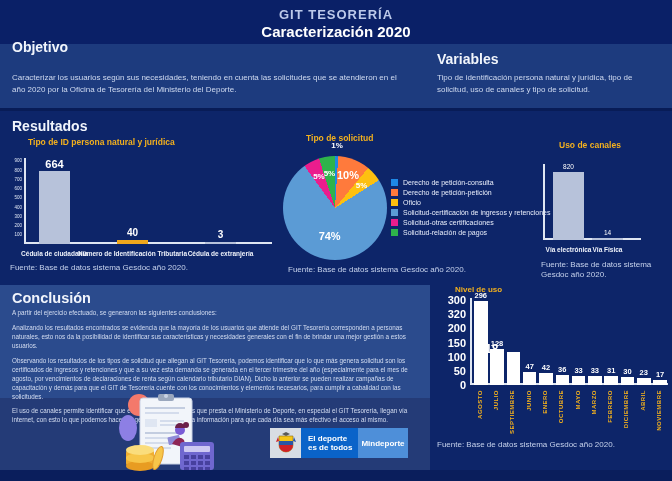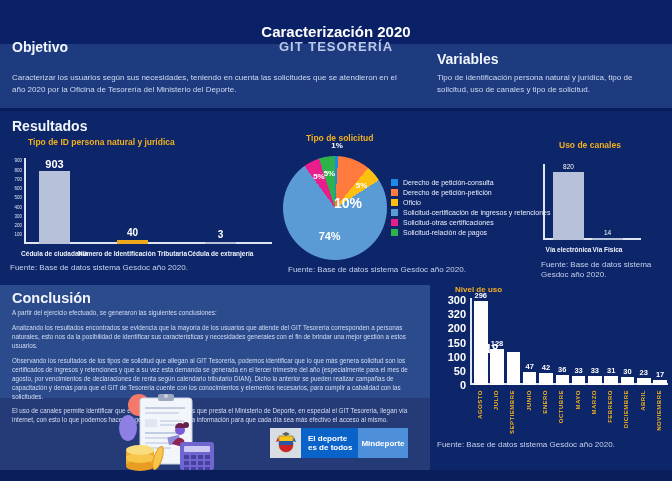--- a/index.html
+++ b/index.html
@@ -11,21 +11,21 @@
   .abs{position:absolute;}
   
   .band-top{left:0;top:0;width:672px;height:44px;background:#0a2067;}
   .band-objvar{left:0;top:44px;width:672px;height:64px;background:#1d3b7e;}
   .band-sep{left:0;top:108px;width:672px;height:3px;background:#081c57;}
   .band-base{left:0;top:111px;width:672px;height:359px;background:#0d2569;}
   .panel-conclusion{left:0;top:285px;width:430px;height:113px;background:#2b4b8d;}
   .band-bottomleft{left:0;top:398px;width:430px;height:72px;background:#243b77;}
   .band-bottomstrip{left:0;top:470px;width:672px;height:11px;background:#0a1e5c;}
   
-  .h-title{left:0;top:7px;width:672px;text-align:center;color:#bcc9ea;font-weight:bold;font-size:13px;letter-spacing:1px;margin-top:32px;}
+  .h-title{left:0;top:7px;width:672px;text-align:center;color:#bcc9ea;font-weight:bold;font-size:13px;letter-spacing:1px;}
   .h-sub{left:0;top:23px;width:672px;text-align:center;color:#ffffff;font-weight:bold;font-size:15px;}
   
   .sec-h{color:#f1f5fc;font-weight:bold;font-size:14px;}
   .sec-b{color:#cfdaf0;font-size:8px;line-height:1.5;}
   .chart-title{color:#f2b01e;font-weight:bold;font-size:8.5px;margin-left:18px;}
   .fuente{color:#c6d2ec;font-size:8px;line-height:1.3;}
   
   .plot{position:absolute;border-left:2px solid #dfe6f2;border-bottom:2px solid #dfe6f2;}
   .bar{position:absolute;}
   .bar-val{position:absolute;color:#ffffff;font-weight:bold;text-align:center;}
@@ -194,30 +194,30 @@
 <div class="tick-lab" style="left: 4px; top: 158.274px; width: 18px; font-size: 4.5px;">900</div>
     <div class="tick-lab" style="left: 4px; top: 167.522px; width: 18px; font-size: 4.5px;">800</div>
     <div class="tick-lab" style="left: 4px; top: 176.769px; width: 18px; font-size: 4.5px;">700</div>
     <div class="tick-lab" style="left: 4px; top: 186.016px; width: 18px; font-size: 4.5px;">600</div>
     <div class="tick-lab" style="left: 4px; top: 195.263px; width: 18px; font-size: 4.5px;">500</div>
     <div class="tick-lab" style="left: 4px; top: 204.511px; width: 18px; font-size: 4.5px;">400</div>
     <div class="tick-lab" style="left: 4px; top: 213.758px; width: 18px; font-size: 4.5px;">300</div>
     <div class="tick-lab" style="left: 4px; top: 223.005px; width: 18px; font-size: 4.5px;">200</div>
     <div class="tick-lab" style="left: 4px; top: 232.253px; width: 18px; font-size: 4.5px;">100</div>
     <div class="bar" style="left: 39px; top: 170.854px; width: 31px; height: 73.1462px; background: rgb(183, 194, 218);"></div>
-    <div class="bar-val" style="left: 29px; top: 157.854px; width: 51px; font-size: 11px;">903</div>
+    <div class="bar-val" style="left: 29px; top: 157.854px; width: 51px; font-size: 11px;">664</div>
     <div class="cat-lab" style="left: 54.5px; top: 250px; font-size: 6.5px;">Cédula de ciudadanía</div>
     <div class="bar" style="left: 117px; top: 240.301px; width: 31px; height: 3.69892px; background: rgb(240, 168, 28);"></div>
     <div class="bar-val" style="left: 107px; top: 227.301px; width: 51px; font-size: 10px;">40</div>
     <div class="cat-lab" style="left: 132.5px; top: 250px; font-size: 6.5px;">Número de Identificación Tributaria</div>
     <div class="bar" style="left: 205px; top: 242px; width: 31px; height: 2px; background: rgb(183, 194, 218);"></div>
     <div class="bar-val" style="left: 195px; top: 229px; width: 51px; font-size: 10px;">3</div>
     <div class="cat-lab" style="left: 220.5px; top: 250px; font-size: 6.5px;">Cédula de extranjería</div>
     <div class="pie-lab" style="left: 336.993px; top: 144.591px; font-size: 8px;">1%</div>
-    <div class="pie-lab" style="left: 348.017px; top: 175.123px; font-size: 14px; margin-top: 28px;">10%</div>
+    <div class="pie-lab" style="left: 348.017px; top: 175.123px; font-size: 11px;">10%</div>
     <div class="pie-lab" style="left: 361.524px; top: 184.616px; font-size: 8px;">5%</div>
     <div class="pie-lab" style="left: 329.641px; top: 236.093px; font-size: 11px;">74%</div>
     <div class="pie-lab" style="left: 318.947px; top: 176.494px; font-size: 8px;">5%</div>
     <div class="pie-lab" style="left: 329.468px; top: 173.075px; font-size: 8px;">5%</div>
     <div class="bar" style="left: 553px; top: 172.261px; width: 31px; height: 67.7391px; background: rgb(183, 194, 218);"></div>
     <div class="bar-val" style="left: 545px; top: 163.261px; width: 47px; font-size: 6.5px; font-weight: normal;">820</div>
     <div class="cat-lab" style="left: 568.5px; top: 246px; font-size: 6.5px;">Vía electrónica</div>
     <div class="bar" style="left: 592px; top: 237.5px; width: 31px; height: 2.5px; background: rgb(183, 194, 218);"></div>
     <div class="bar-val" style="left: 584px; top: 228.5px; width: 47px; font-size: 6.5px; font-weight: normal;">14</div>
     <div class="cat-lab" style="left: 607.5px; top: 246px; font-size: 6.5px;">Vía Física</div>

